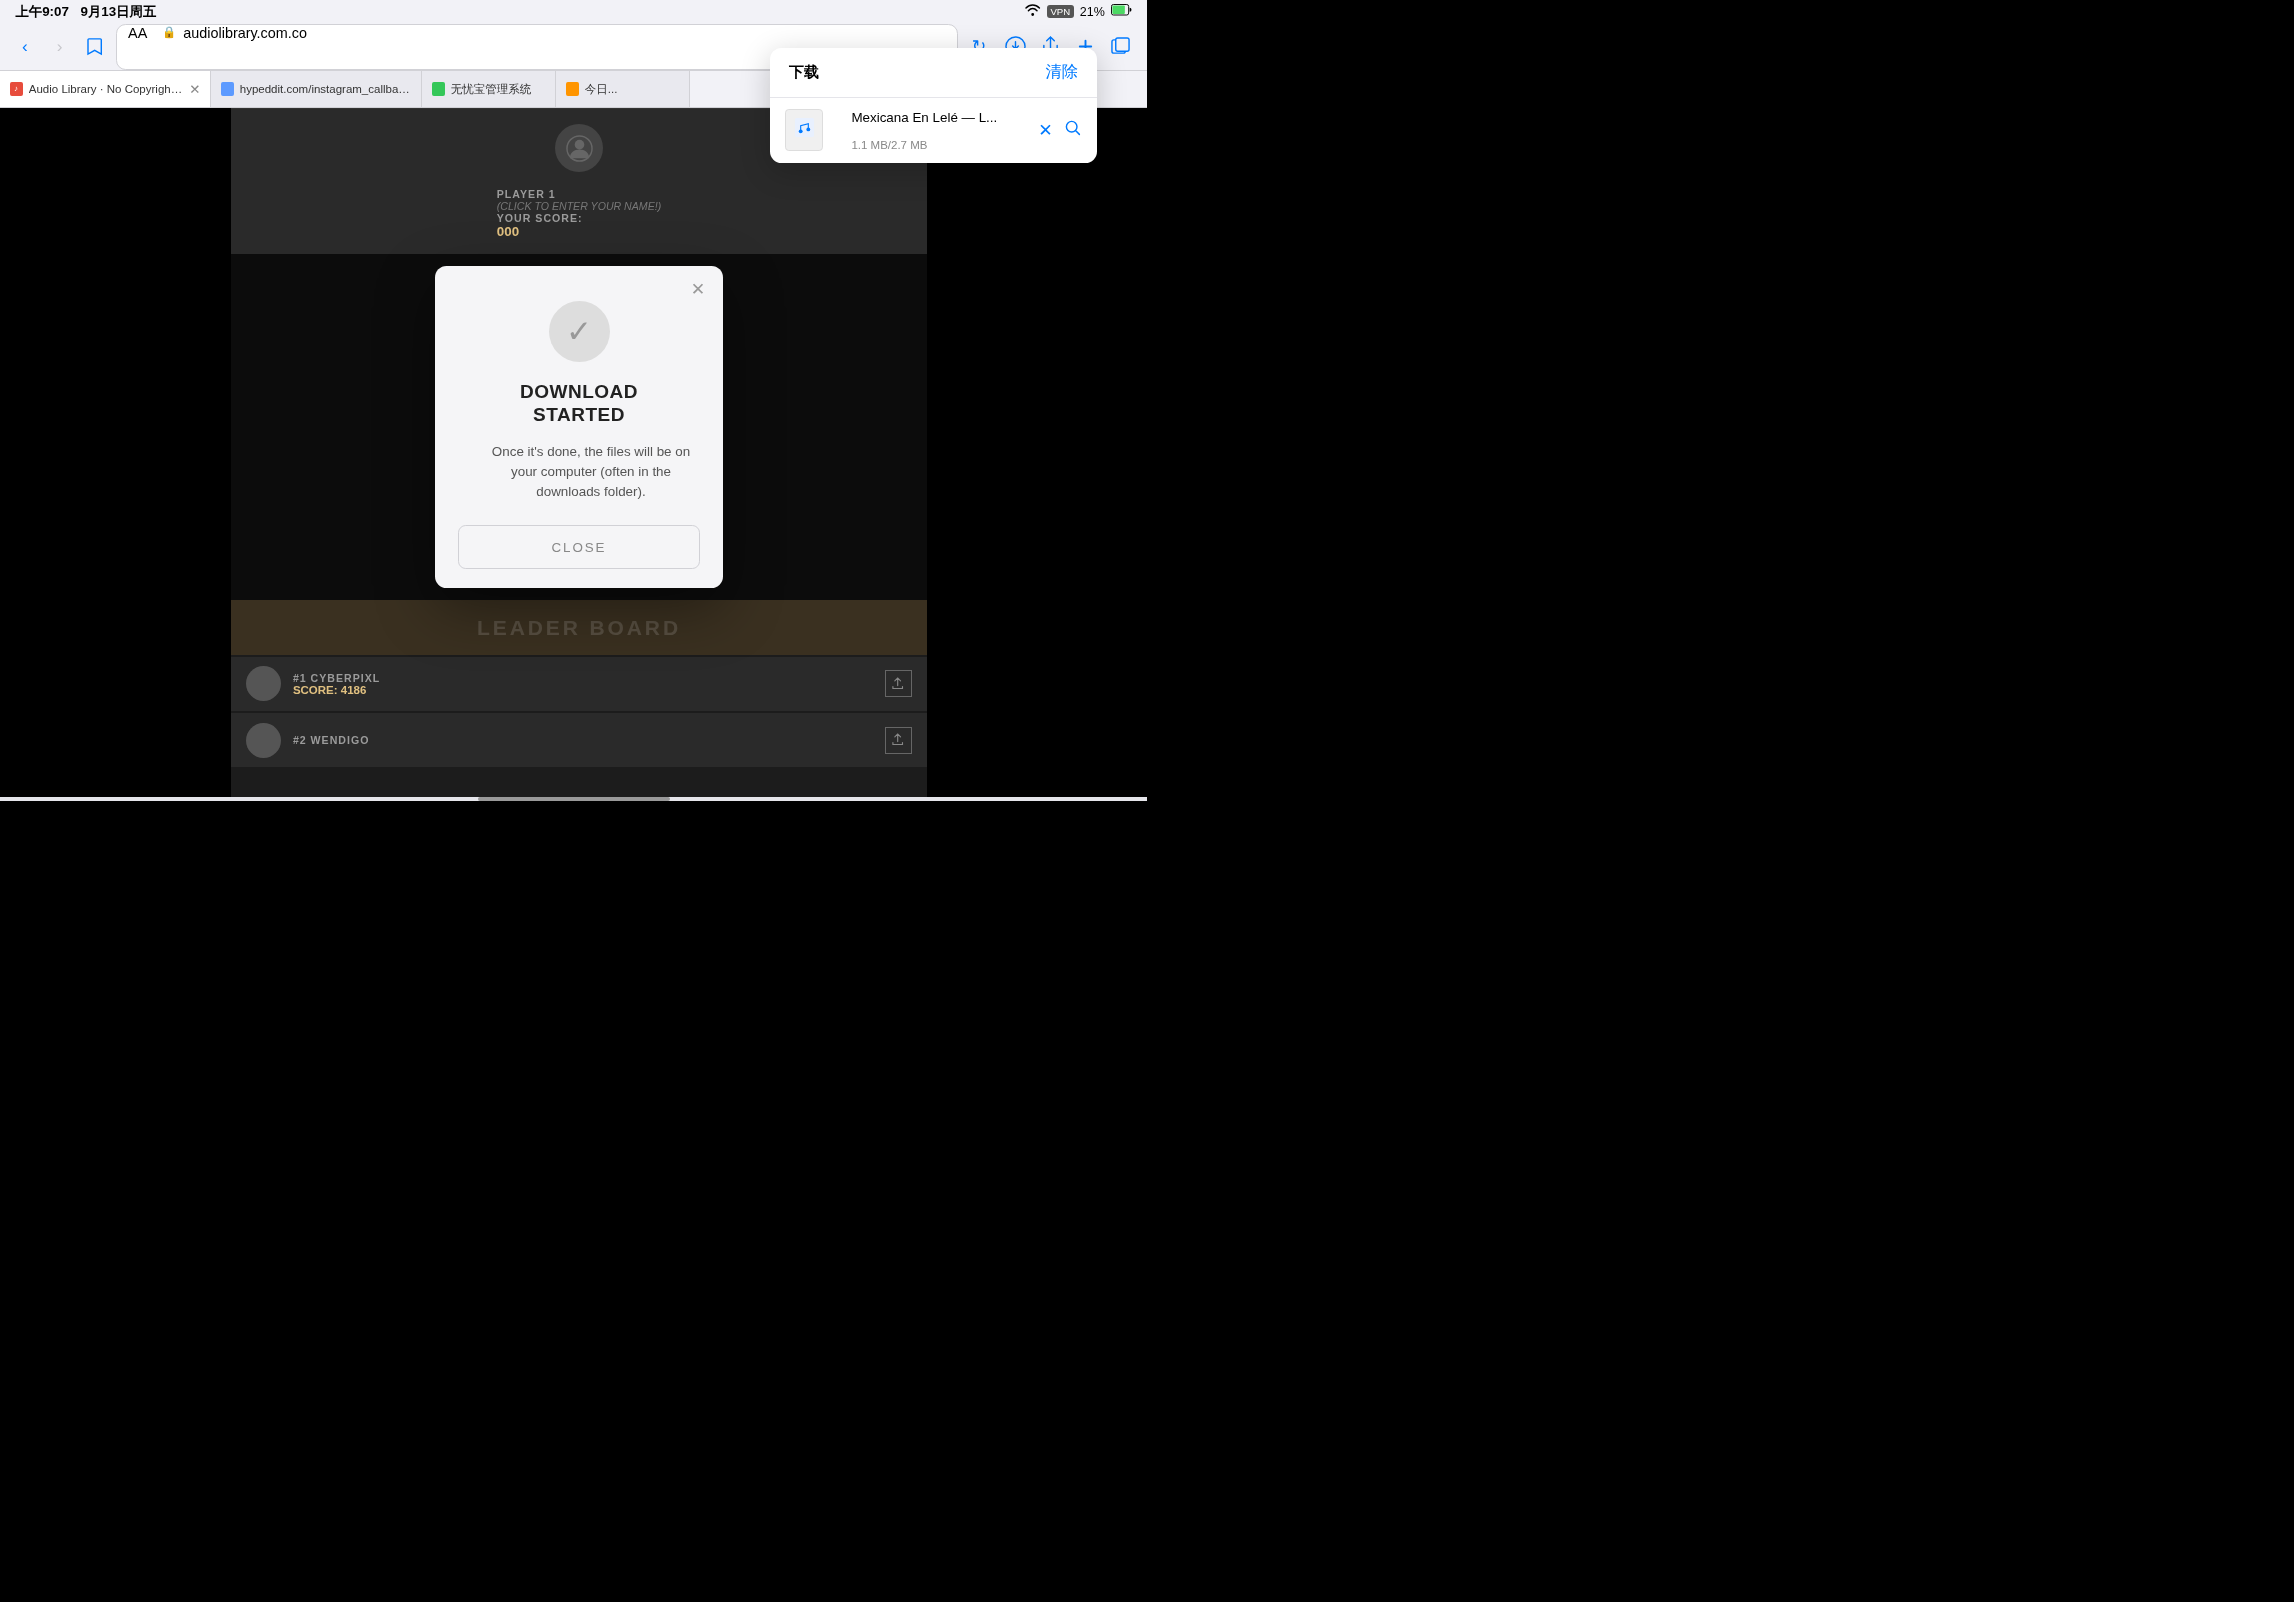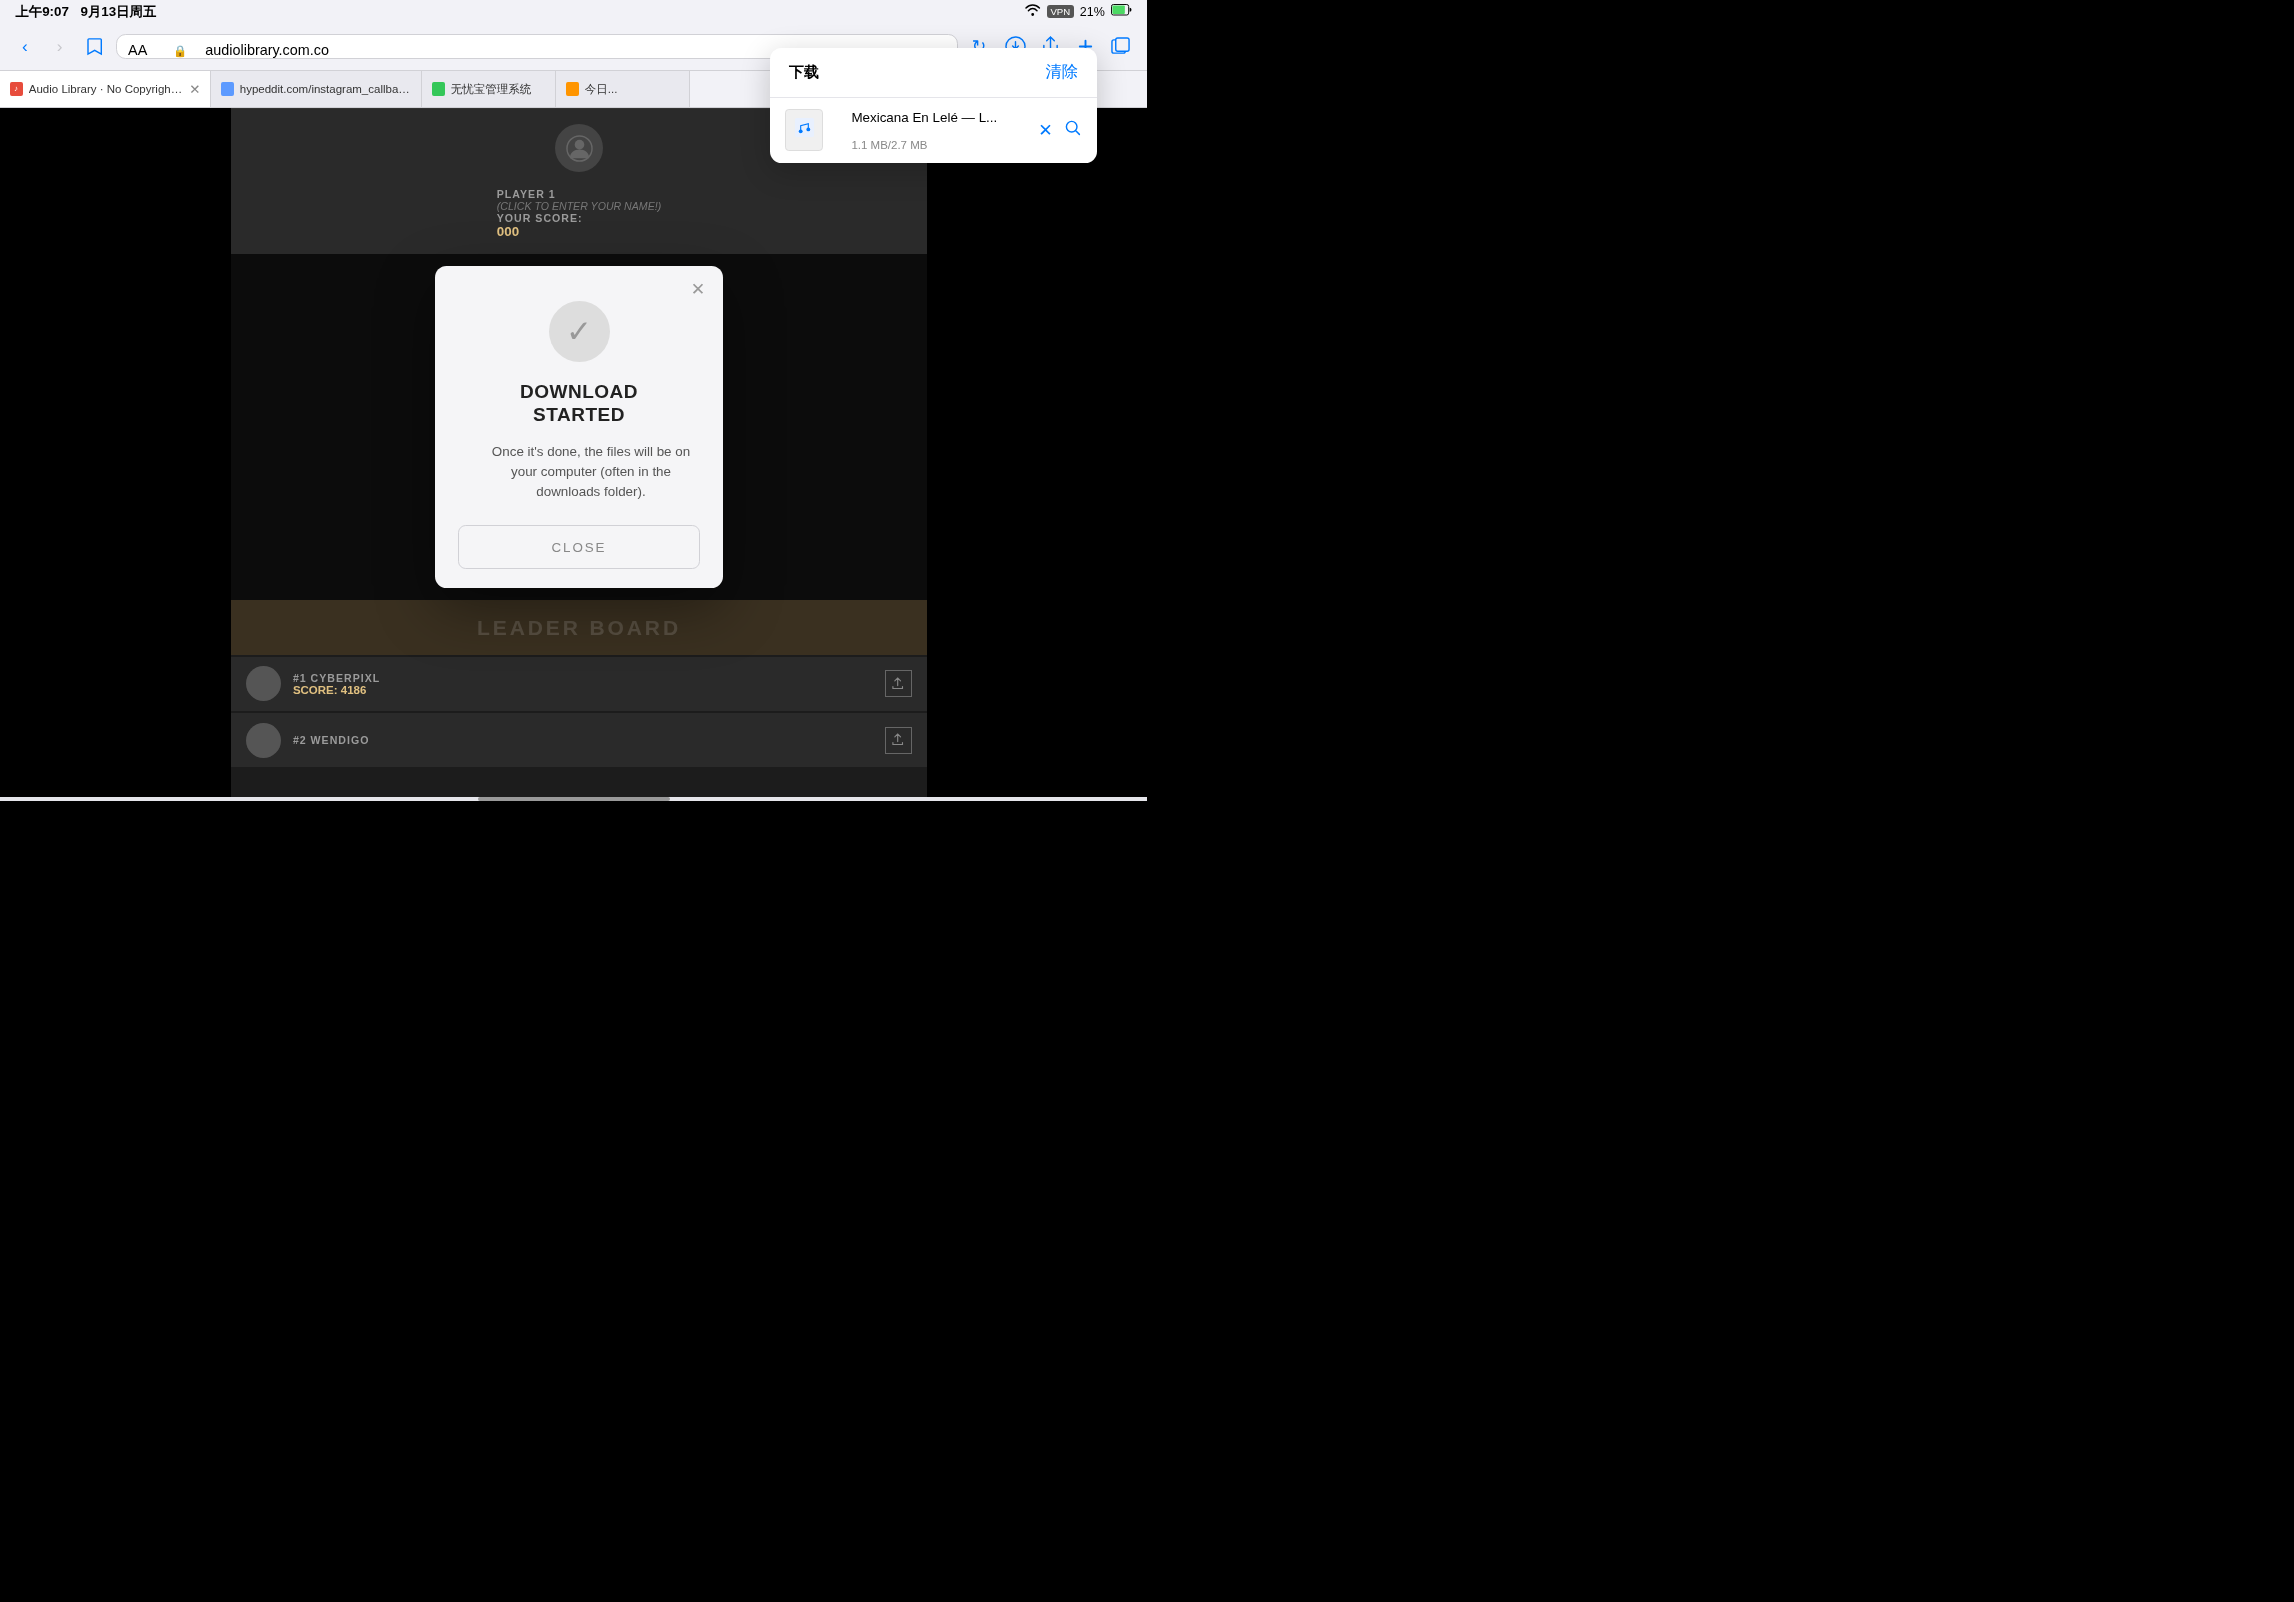--- a/index.html
+++ b/index.html
@@ -85,27 +85,27 @@
       height: 27px;
       display: flex;
       align-items: center;
       justify-content: center;
       color: #007aff;
       font-size: 15.4px;
       cursor: pointer;
     }
     .address-bar {
       flex: 1;
-      height: 25px;
+      height: 46px;
       background: #fff;
       border-radius: 9.6px;
       display: flex;
-      align-items: flex-end;
+      align-items: flex-start;
       padding: 0 11.5px;
-      gap: 18px;
+      gap: 7px;
       border: 1px solid #d1d1d6;
     }
     .lock-icon { color: #888; font-size: 11.5px; }
     .aa-text { color: #000; font-size: 14.4px; margin-right: 7.7px; font-weight: 500; }
     .url-text { color: #000; font-size: 14.4px; }
     .reload-btn {
       width: 27px;
       height: 27px;
       display: flex;
       align-items: center;

